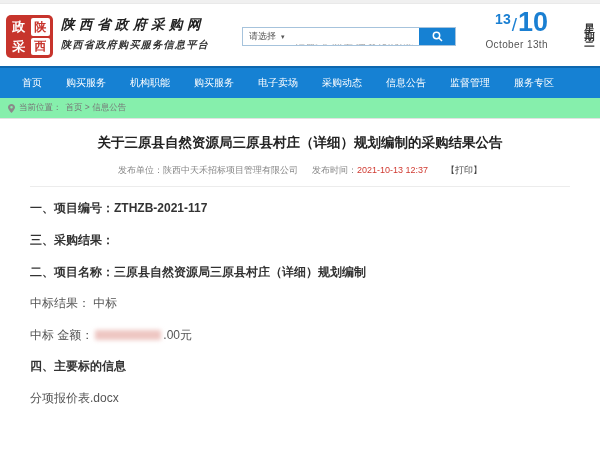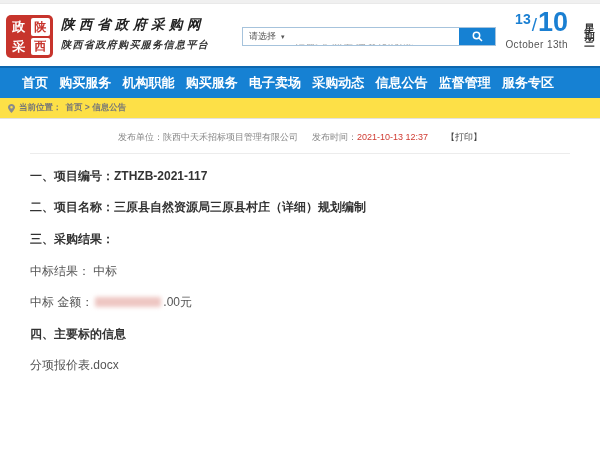--- a/index.html
+++ b/index.html
@@ -22,53 +22,53 @@
     display:flex; align-items:center; justify-content:center;
     font-size:13px; font-weight:bold; color:#fff; line-height:1;
   }
   .logo .cell.alt { background:#fff; color:#c7342c; border-radius:2px; font-size:12px; }
 
   .titles { position:absolute; left:61px; top:12px;font-style:italic; }
   .site-title { font-size:13.5px; font-weight:bold; color:#222; letter-spacing:4.5px; white-space:nowrap; }
   .site-subtitle { font-size:10px; font-weight:bold; color:#333; letter-spacing:1.4px; margin-top:4px; white-space:nowrap; }
 
   .search {
-    position:absolute; left:242px; top:23px; width:254px; height:19px;
+    position:absolute; left:242px; top:23px; width:214px; height:19px;
     border:1px solid #a6c3dc; background:#fff; display:flex; align-items:stretch;
   }
   .search-select { display:flex; align-items:center; gap:5px; padding:0 6px; font-size:9px; color:#555; cursor:pointer; white-space:nowrap; }
   .search-select .caret { font-size:7px; color:#555; }
   .search input { flex:1; min-width:0; border:none; outline:none; font-size:12px; color:#333; padding:0 4px;margin-top:16px; }
   .search input::placeholder { color:#b2b2b2; }
   .search-btn { width:36px; background:#1681d3; border:none; display:flex; align-items:center; justify-content:center; cursor:pointer; padding:0; }
 
-  .datebox { position:absolute; right:32px; top:5px; text-align:right; color:#1a7fd2; }
+  .datebox { position:absolute; right:52px; top:5px; text-align:right; color:#1a7fd2; }
   .dm { line-height:1; white-space:nowrap; }
   .dm .d { font-size:14px; font-weight:bold; vertical-align:7px; }
   .dm .sl { font-size:19px; font-weight:normal; margin:0 1px; }
   .dm .m { font-size:27px; font-weight:bold; }
   .den { font-size:10px; color:#555; margin-top:3px; letter-spacing:0.4px; }
   .weekday {
     position:absolute; right:5px; top:11px;
     writing-mode:vertical-rl; font-size:10.5px; font-weight:bold; color:#333;
     letter-spacing:7px; line-height:1;
   }
 
   
   .mainnav {
     height:32px; background:#1681d3; border-top:2px solid #0d67ae;
     display:flex; align-items:center; justify-content:space-between;
     padding:0 46px 0 22px;
   }
-  .mainnav .nav-item { color:#fff; font-size:13px; font-weight:bold; text-decoration:none; white-space:nowrap; cursor:pointer; }
+  .mainnav .nav-item { color:#fff; font-size:10px; font-weight:normal; text-decoration:none; white-space:nowrap; cursor:pointer; }
 
   
   .breadcrumb {
-    height:21px; background:#fde047; border-bottom:1px solid #e2e2e2;
-    display:flex; align-items:center; gap:4px; font-size:8.5px; color:#777; padding-left:8px;font-weight:bold;
+    height:21px; background:#86efac; border-bottom:1px solid #e2e2e2;
+    display:flex; align-items:center; gap:4px; font-size:8.5px; color:#777; padding-left:8px;
   }
   .breadcrumb .path { cursor:pointer; }
 
   
   main { padding:0 30px; }
   .article-title { font-size:13.5px; font-weight:bold; color:#222; text-align:center; margin:15px 0 0; line-height:1.3; }
   .publine { text-align:center; font-size:9px; color:#888; margin-top:12px; white-space:nowrap; }
   .publine .sep { display:inline-block; width:14px; }
   .pub-time { color:#d03b32; }
   .print-btn { color:#444; cursor:pointer; margin-left:4px; }
@@ -137,31 +137,32 @@
 
 <div class="breadcrumb">
   <svg width="7" height="9" viewBox="0 0 7 9">
     <path d="M3.5 0 C1.6 0 0 1.5 0 3.3 C0 5.6 3.5 9 3.5 9 C3.5 9 7 5.6 7 3.3 C7 1.5 5.4 0 3.5 0 Z M3.5 4.6 A1.3 1.3 0 1 1 3.5 2 A1.3 1.3 0 0 1 3.5 4.6 Z" fill="#8a8a8a"></path>
   </svg>
   <span>当前位置：</span>
   <span class="path">首页 &gt; 信息公告</span>
 </div>
 
 <main>
+  <h1 class="article-title">关于三原县自然资源局三原县村庄（详细）规划编制的采购结果公告</h1>
 
   <div class="publine">
     <span>发布单位：</span><span>陕西中天禾招标项目管理有限公司</span><span class="sep"></span><span>发布时间：</span><span class="pub-time">2021-10-13 12:37</span><span class="sep"></span><span class="print-btn">【打印】</span>
   </div>
 
   <div class="divider"></div>
 
   <div class="body-lines">
     <p class="line bold">一、项目编号：ZTHZB-2021-117</p>
+    <p class="line bold">三、采购结果：</p>
     <p class="line bold">二、项目名称：三原县自然资源局三原县村庄（详细）规划编制</p>
-    <p class="line bold">三、采购结果：</p>
     <p class="line">中标结果： 中标</p>
     <p class="line"><span>中标 金额：</span><span class="redacted"></span><span>.00元</span></p>
     <p class="line bold">四、主要标的信息</p>
     <p class="line">分项报价表.docx</p>
 
   </div>
 
 </main>
 
 </body></html>

